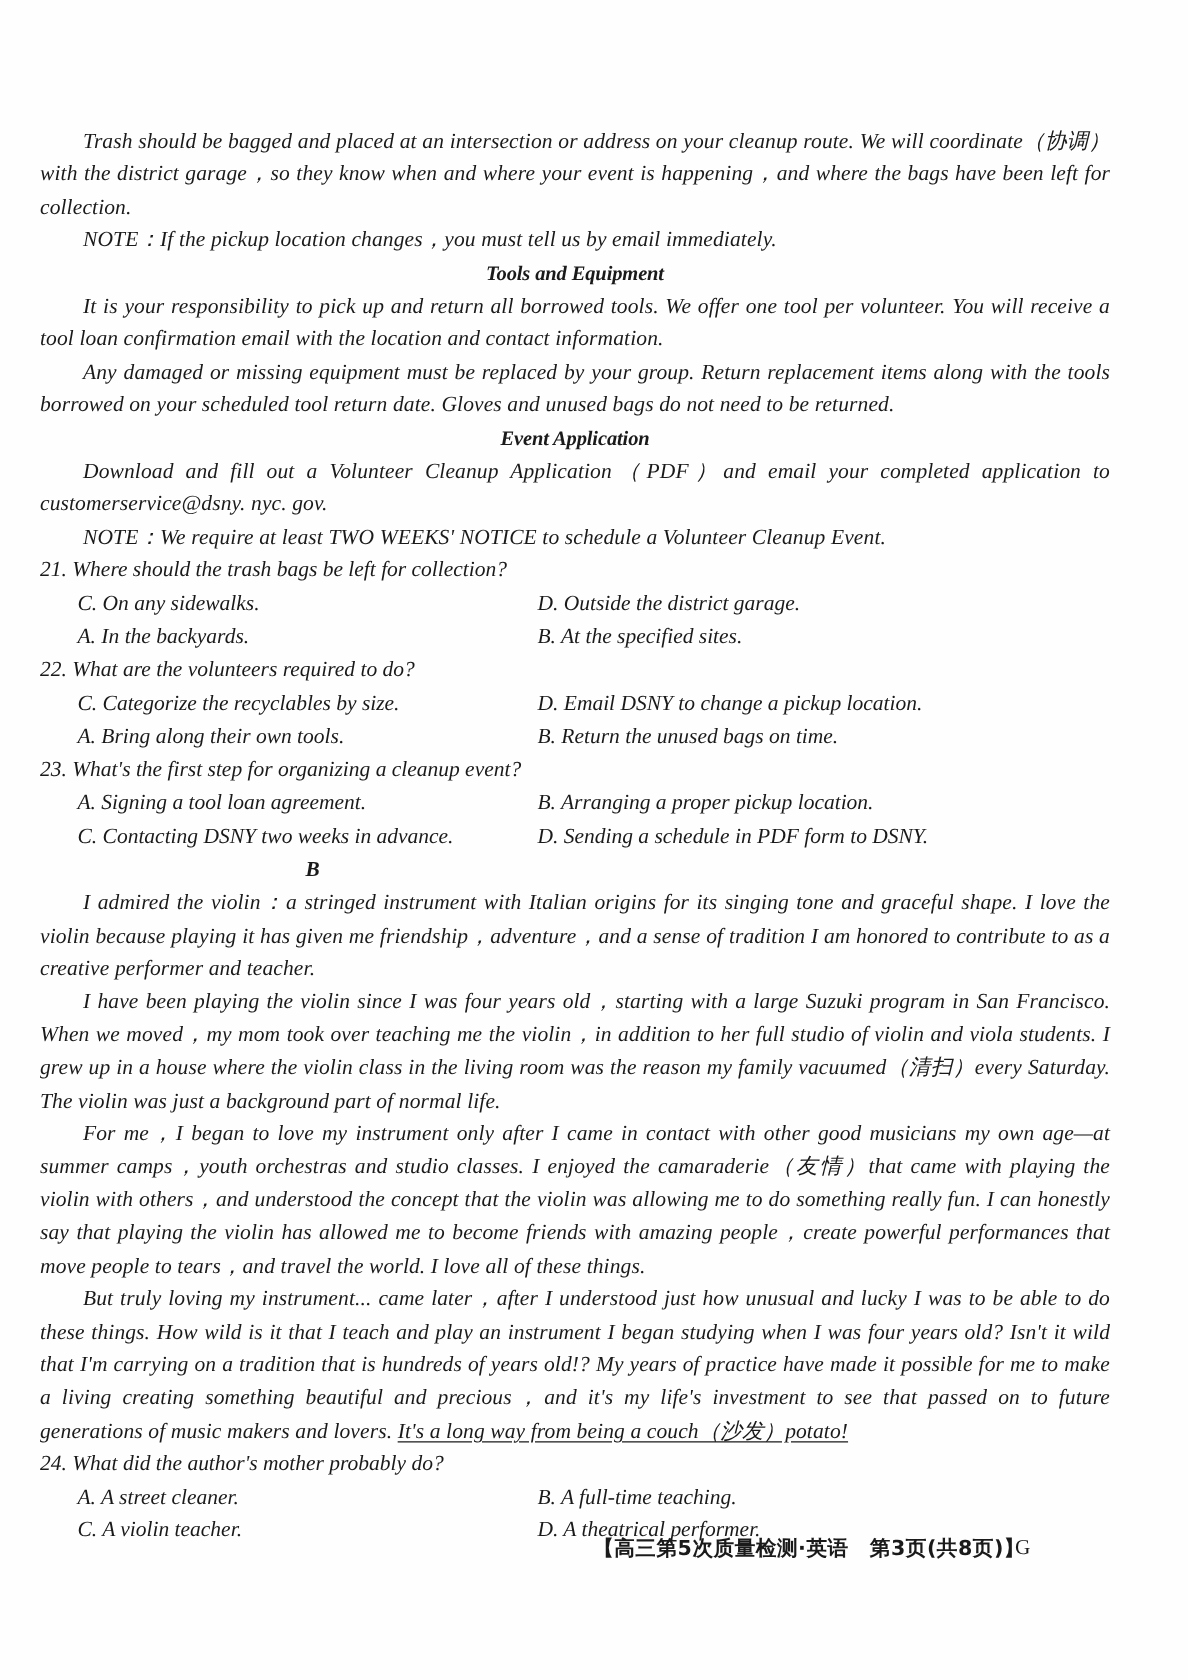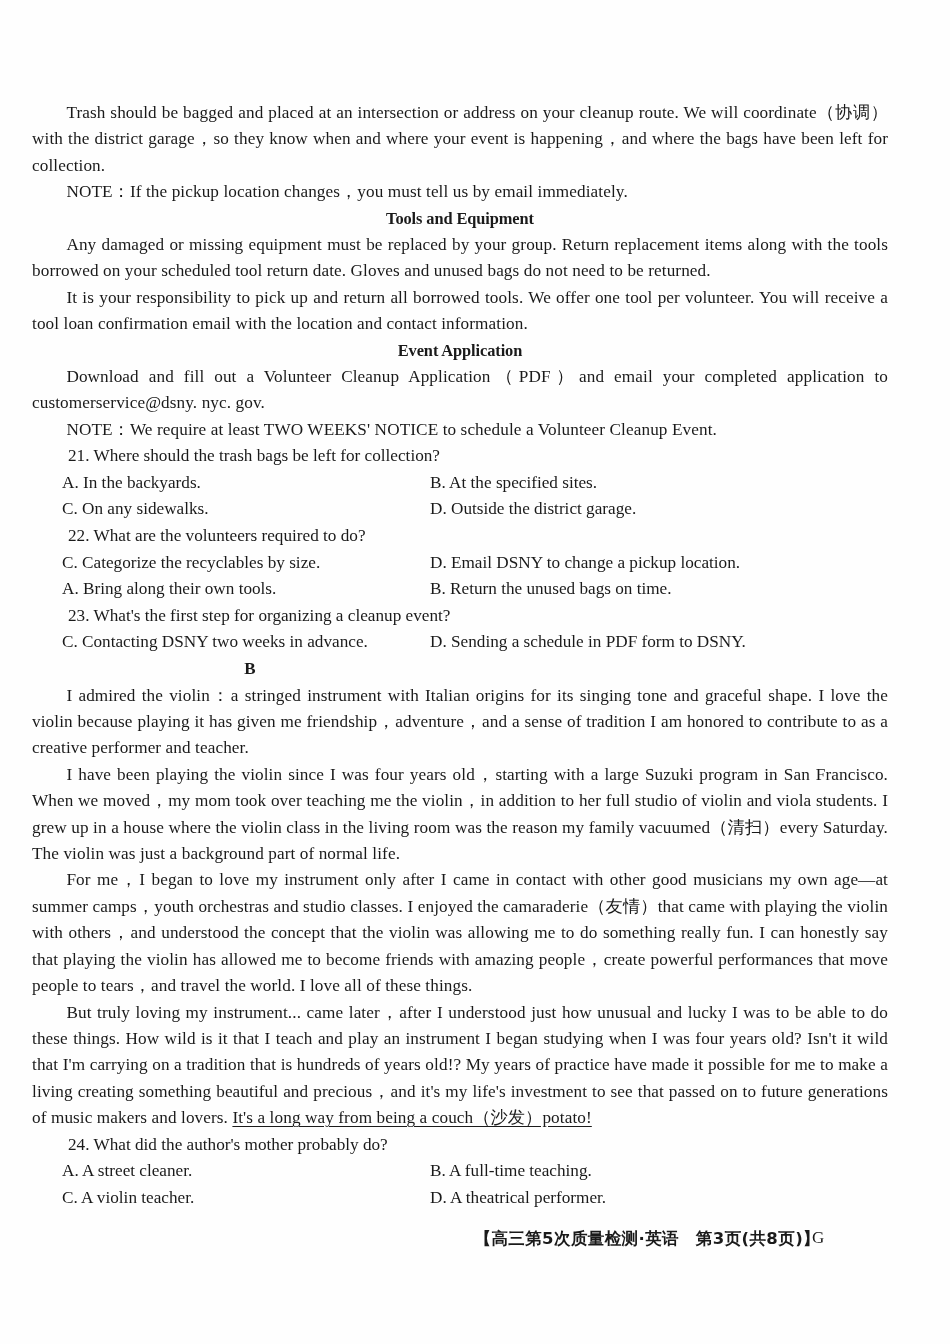--- a/index.html
+++ b/index.html
@@ -20,20 +20,21 @@
     left: 0; top: 0;
     width: 950px;
     height: 1344px;
     background: #fefefe;
   }
   .content {
     position: absolute;
     left: 32px;
     top: 100px;
     width: 856px;
+    font-style: italic;
   }
   p.para {
     margin: 0;
     font-size: 17.2px;
     line-height: 26.4px;
     text-align: justify;
     text-justify: inter-word;
     text-indent: 2em;
     letter-spacing: 0.1px;
   }
@@ -44,21 +45,21 @@
     font-weight: bold;
     text-align: center;
     letter-spacing: -0.1px;
   }
   .qline {
     font-size: 17.2px;
     line-height: 26.6px;
     margin: 0;
     white-space: nowrap;
   }
-  .q-stem { padding-left: 0px; margin-left: 36px; }
+  .q-stem { padding-left: 0px; }
   .opt-row {
     display: flex;
     font-size: 17.2px;
     line-height: 26.6px;
   }
   .opt-a { width: 398px; padding-left: 30px; box-sizing: border-box; white-space: nowrap; }
   .opt-b { flex: 1; white-space: nowrap; }
   .center-mark {
     text-align: center;
     font-weight: bold;
@@ -98,56 +99,60 @@
 </head>
 <body>
 
 <div class="page">
   <div class="content">
 
     <p class="para">Trash should be bagged and placed at an intersection or address on your cleanup route. We will coordinate（协调）with the district garage，so they know when and where your event is happening，and where the bags have been left for collection.</p>
     <p class="para">NOTE：If the pickup location changes，you must tell us by email immediately.</p>
 
     <p class="sec-head">Tools and Equipment</p>
+    <p class="para">It is your responsibility to pick up and return all borrowed tools. We offer one tool per volunteer. You will receive a tool loan confirmation email with the location and contact information.</p>
     <p class="para">Any damaged or missing equipment must be replaced by your group. Return replacement items along with the tools borrowed on your scheduled tool return date. Gloves and unused bags do not need to be returned.</p>
-    <p class="para">It is your responsibility to pick up and return all borrowed tools. We offer one tool per volunteer. You will receive a tool loan confirmation email with the location and contact information.</p>
 
     <p class="sec-head">Event Application</p>
     <p class="para">Download and fill out a Volunteer Cleanup Application（PDF）and email your completed application to customerservice@dsny. nyc. gov.</p>
     <p class="para">NOTE：We require at least TWO WEEKS' NOTICE to schedule a Volunteer Cleanup Event.</p>
 
     <div class="qline q-stem">
       <span>21.</span>
       <span>Where should the trash bags be left for collection?</span>
     </div>
     <div class="opt-row">
+      <div class="opt-a">C. On any sidewalks.</div>
+      <div class="opt-b">D. Outside the district garage.</div>
+    </div>
+    <div class="opt-row">
       <div class="opt-a">A. In the backyards.</div>
       <div class="opt-b">B. At the specified sites.</div>
-    </div>
-    <div class="opt-row">
-      <div class="opt-a">C. On any sidewalks.</div>
-      <div class="opt-b">D. Outside the district garage.</div>
     </div>
 
     <div class="qline q-stem">
       <span>22.</span>
       <span>What are the volunteers required to do?</span>
     </div>
     <div class="opt-row">
       <div class="opt-a">C. Categorize the recyclables by size.</div>
       <div class="opt-b">D. Email DSNY to change a pickup location.</div>
     </div>
     <div class="opt-row">
       <div class="opt-a">A. Bring along their own tools.</div>
       <div class="opt-b">B. Return the unused bags on time.</div>
     </div>
 
     <div class="qline q-stem">
       <span>23.</span>
       <span>What's the first step for organizing a cleanup event?</span>
+    </div>
+    <div class="opt-row">
+      <div class="opt-a">A. Signing a tool loan agreement.</div>
+      <div class="opt-b">B. Arranging a proper pickup location.</div>
     </div>
     <div class="opt-row">
       <div class="opt-a">C. Contacting DSNY two weeks in advance.</div>
       <div class="opt-b">D. Sending a schedule in PDF form to DSNY.</div>
     </div>
 
     <p class="center-mark">B</p>
 
     <p class="para">I admired the violin：a stringed instrument with Italian origins for its singing tone and graceful shape. I love the violin because playing it has given me friendship，adventure，and a sense of tradition I am honored to contribute to as a creative performer and teacher.</p>
     <p class="para">I have been playing the violin since I was four years old，starting with a large Suzuki program in San Francisco. When we moved，my mom took over teaching me the violin，in addition to her full studio of violin and viola students. I grew up in a house where the violin class in the living room was the reason my family vacuumed（清扫）every Saturday. The violin was just a background part of normal life.</p>

